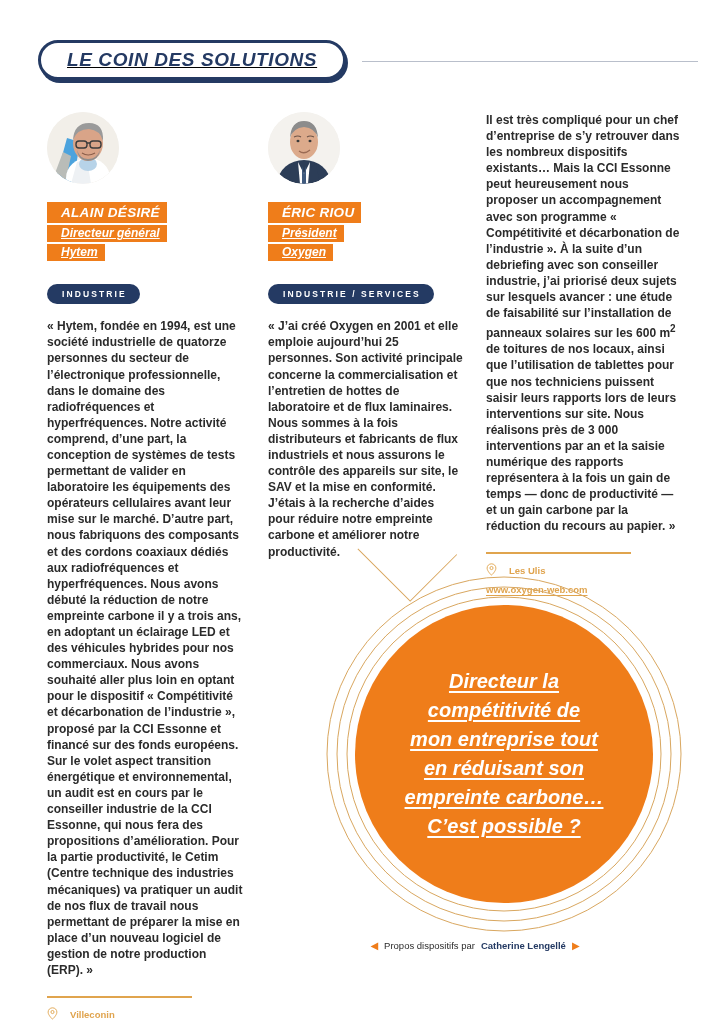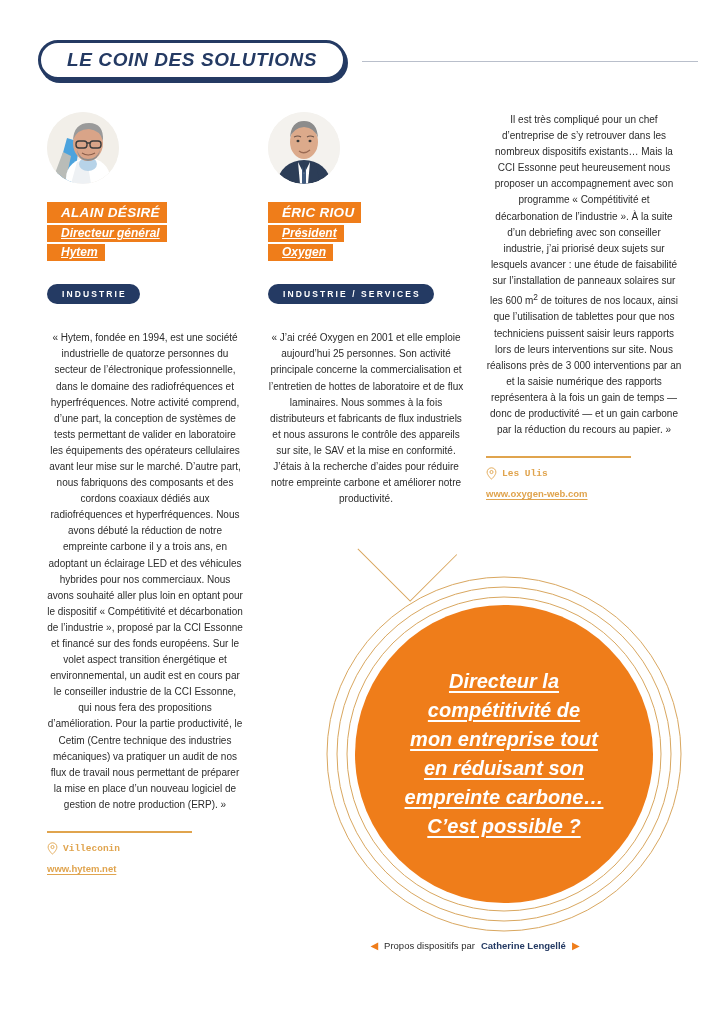--- a/index.html
+++ b/index.html
@@ -32,20 +32,21 @@
   .section-pill {
     border: 3px solid #243a63;
     border-radius: 22px;
     height: 40px;
     padding: 0 26px;
     display: flex;
     align-items: center;
     justify-content: center;
     background: #ffffff;
     box-shadow: 2px 3px 0 #243a63;
+    text-decoration: underline;
   }
   .section-pill span {
     font-size: 19px;
     font-weight: bold;
     font-style: italic;
     color: #243a63;
     letter-spacing: 0.6px;
     white-space: nowrap;
   }
   .header-rule {
@@ -112,48 +113,48 @@
   
   .tag {
     display: inline-block;
     background: #243a63;
     color: #ffffff;
     border-radius: 11px;
     font-size: 8.5px;
     font-weight: bold;
     letter-spacing: 2.1px;
     padding: 5px 13px 5px 15px;
-    margin-bottom: 26px;
+    margin-bottom: 14px;
     white-space: nowrap;
   }
 
   
   .body-text {
-    font-size: 10px;
+    font-size: 12px;
     line-height: 16.1px;
     color: #2b2b2b;
-    text-align: center;
+    text-align: left;
     hyphens: none;
+    font-weight: bold;
   }
   .body-text.top-col { margin-top: 0; }
 
   
   .link-block { margin-top: 18px; width: 160px; }
   .link-rule {
     height: 1.5px;
     background: #e0a44e;
     margin-bottom: 9px;
     width: 145px;
   }
   .loc-row {
     display: flex;
-    align-items: center;
-    gap: 5px;
+    align-items: flex-end;
+    gap: 12px;
     margin-bottom: 3px;
-    font-family: Liberation Mono, monospace;
   }
   .pin-icon { width: 11px; height: 13px; display: block; }
   .loc-name {
     font-size: 9.5px;
     font-weight: bold;
     color: #e0a44e;
   }
   .web-url {
     font-size: 9.5px;
     font-weight: bold;

